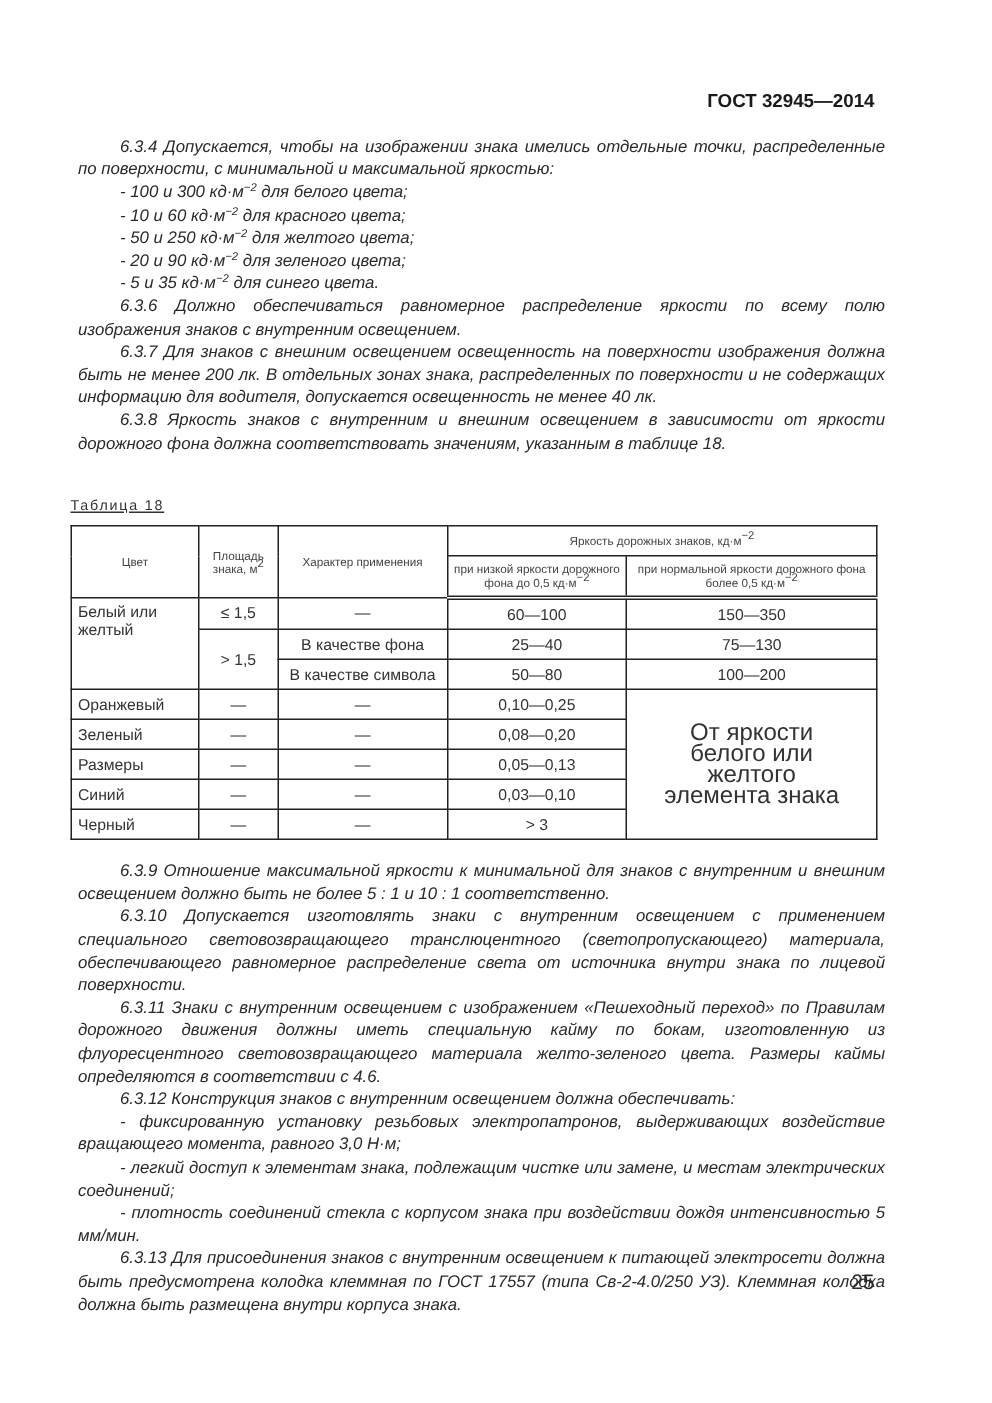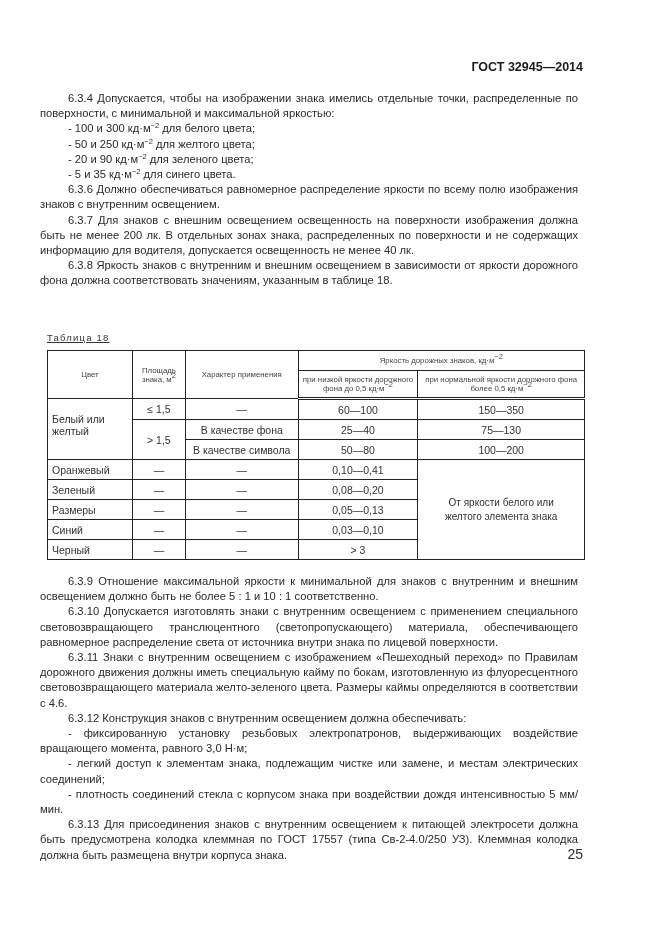--- a/index.html
+++ b/index.html
@@ -1,40 +1,41 @@
 <!DOCTYPE html>
 <html><head>
 <meta charset="utf-8">
 <style>
   html, body { margin:0; padding:0; background:#ffffff; }
   body { width:661px; height:935px; position:relative; overflow:hidden;
          font-family:"Liberation Sans", sans-serif; color:#2a2a2a; }
   .page-header { position:absolute; top:60px; right:78px; font-weight:bold; font-size:12.5px; color:#1a1a1a; }
-  .text { position:absolute; left:40px; width:538px; font-size:11.2px; line-height:15.2px; }
+  .text { position:absolute; left:52px; width:538px; font-size:11.2px; line-height:15.2px;font-style:italic; }
   .p { margin:0; text-align:justify; }
   .ind { text-indent:28px; }
   .li { margin:0; padding-left:28px; }
   sup { font-size:7.5px; line-height:0; vertical-align:4px; }
   .tcap { position:absolute; left:47px; top:332px; font-size:9.5px; letter-spacing:1.2px; color:#333;text-decoration:underline; }
   table { position:absolute; left:47px; top:350px; width:538px; border-collapse:collapse; font-size:10.5px; color:#333; }
   td { border:1px solid #222; padding:0 4px; height:19px; text-align:center; vertical-align:middle; }
   .hdr td { font-size:7.8px; color:#444; }
   .hdr-last td { border-bottom:3px double #222; }
-  td.l { text-align:left; vertical-align:top; padding-top:14px; }
+  td.l { text-align:left; vertical-align:top; padding-top:3px; }
   td.lm { text-align:left; }
   .pagenum { position:absolute; right:78px; top:846px; font-size:14px; }
 </style>
 </head>
 <body>
 
 <div class="page-header">ГОСТ 32945—2014</div>
 
 <div class="text" style="top:91px;">
   <p class="p ind">6.3.4 Допускается, чтобы на изображении знака имелись отдельные точки, распределенные по поверхности, с минимальной и максимальной яркостью:</p>
   <p class="li"><span>- 100 и 300 кд·м</span><sup>−2</sup><span> для белого цвета;</span></p>
+  <p class="li"><span>- 10 и 60 кд·м</span><sup>−2</sup><span> для красного цвета;</span></p>
   <p class="li"><span>- 50 и 250 кд·м</span><sup>−2</sup><span> для желтого цвета;</span></p>
   <p class="li"><span>- 20 и 90 кд·м</span><sup>−2</sup><span> для зеленого цвета;</span></p>
   <p class="li"><span>- 5 и 35 кд·м</span><sup>−2</sup><span> для синего цвета.</span></p>
   <p class="p ind">6.3.6 Должно обеспечиваться равномерное распределение яркости по всему полю изображения знаков с внутренним освещением.</p>
   <p class="p ind">6.3.7 Для знаков с внешним освещением освещенность на поверхности изображения должна быть не менее 200 лк. В отдельных зонах знака, распределенных по поверхности и не содержащих информацию для водителя, допускается освещенность не менее 40 лк.</p>
   <p class="p ind">6.3.8 Яркость знаков с внутренним и внешним освещением в зависимости от яркости дорожного фона должна соответствовать значениям, указанным в таблице 18.</p>
 </div>
 
 <div class="tcap">Таблица 18</div>
 
@@ -72,22 +73,22 @@
   </tr>
   <tr>
     <td>В качестве символа</td>
     <td>50—80</td>
     <td>100—200</td>
   </tr>
   <tr>
     <td class="lm">Оранжевый</td>
     <td>—</td>
     <td>—</td>
-    <td>0,10—0,41</td>
-    <td rowspan="5" style="font-size:10px; line-height:14px; padding:0 20px;">От яркости белого или желтого элемента знака</td>
+    <td>0,10—0,25</td>
+    <td rowspan="5" style="font-size:16px; line-height:14px; padding:0 20px;">От яркости белого или желтого элемента знака</td>
   </tr>
   <tr>
     <td class="lm">Зеленый</td>
     <td>—</td>
     <td>—</td>
     <td>0,08—0,20</td>
   </tr>
   <tr>
     <td class="lm">Размеры</td>
     <td>—</td>

